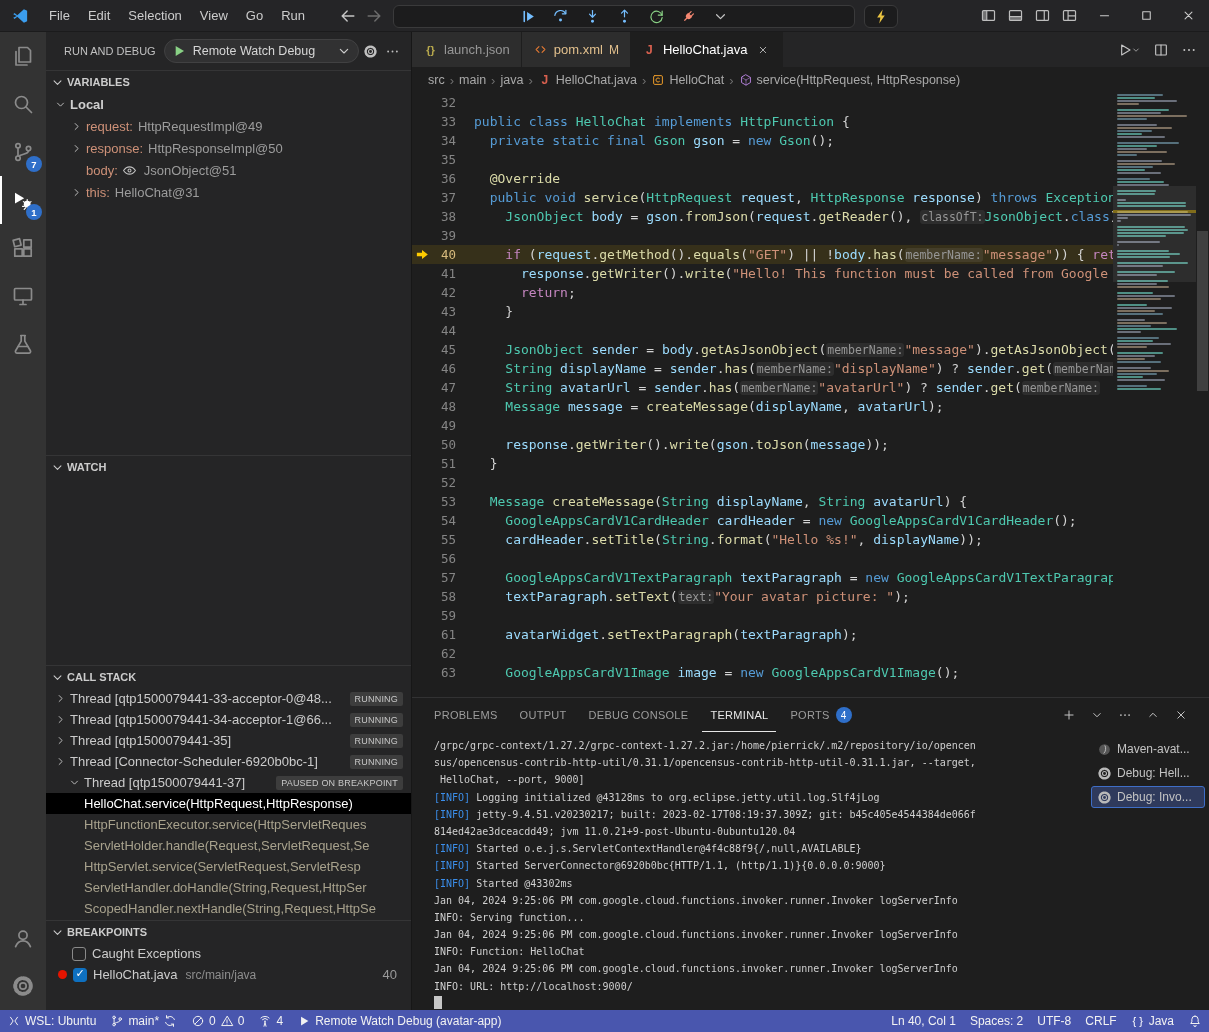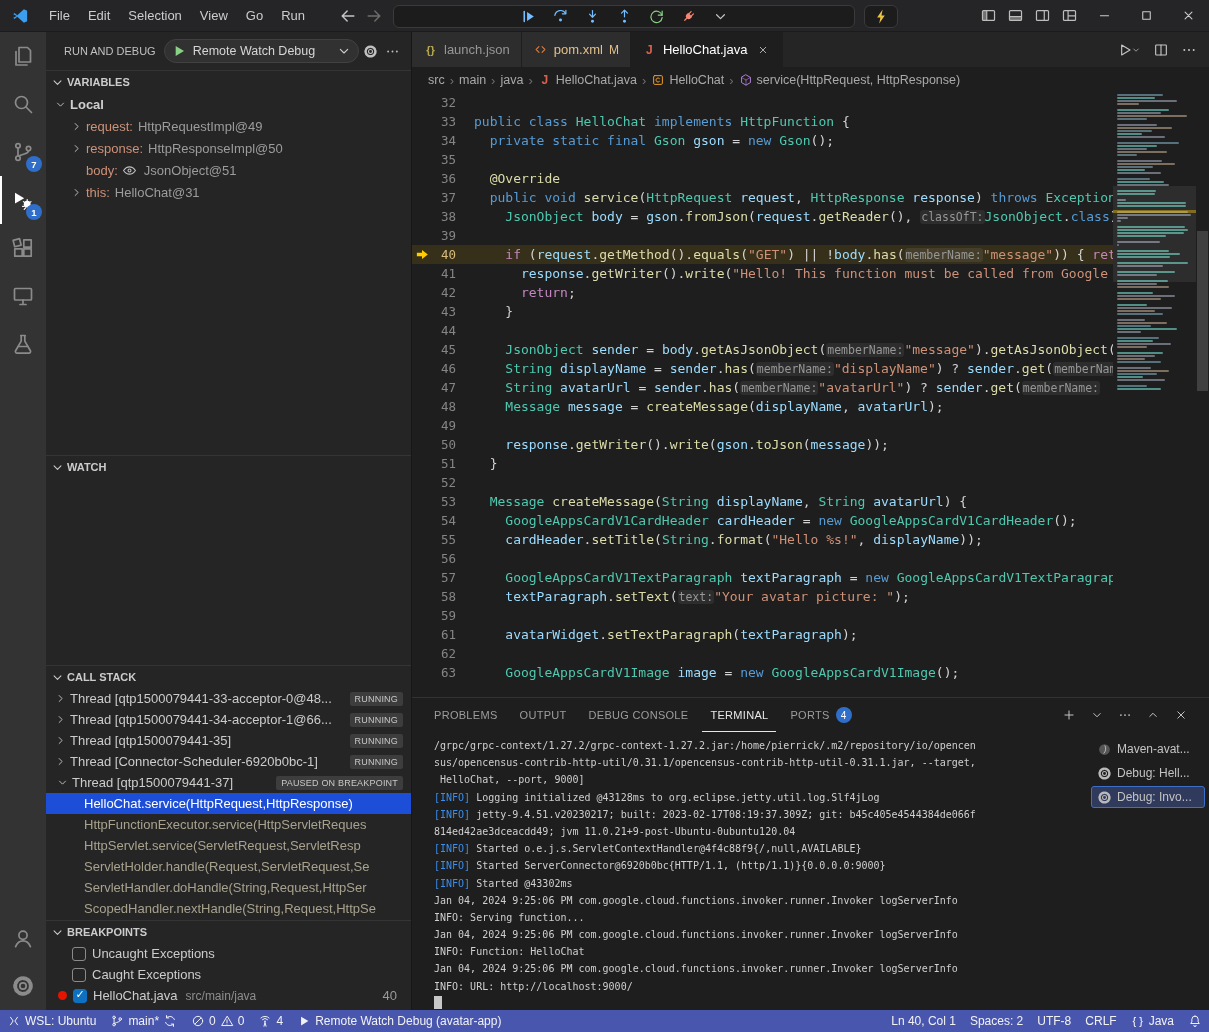--- a/index.html
+++ b/index.html
@@ -55,21 +55,21 @@
 .tw svg{width:13px;height:13px}
 .tw-sp{width:16px;flex:none;display:inline-block}
 .scope-lbl{font-weight:600;color:#cfcfcf;margin-left:2px}
 .var-name{color:#ce9178;margin-left:2px}
 .var-val{color:#9c9c9c;margin-left:5px}
 .lazy-eye{color:#c0c0c0;width:15px;height:15px;margin:0 2px 0 4px}
 .stack-row{height:21px;padding-right:8px}
 .cs-label{color:#cccccc;margin-left:2px;overflow:hidden}
 .cs-badge{margin-left:auto;flex:none;background:#3d3d3d;color:#c8c8c8;font-size:9px;padding:2px 5px;border-radius:2px;letter-spacing:.2px}
 .frame{padding-left:38px;color:#a8a28d}
-.frame.selected{background:#1d4ed8;color:#fff}
+.frame.selected{background:#000000;color:#fff}
 .bp-row{height:21px;display:flex;align-items:center;gap:6px;padding:0 8px 0 26px;overflow:hidden;white-space:nowrap;cursor:pointer}
 .bp-row.src{padding-left:12px}
 .bp-dot{width:9px;height:9px;border-radius:50%;background:#e51400;flex:none}
 .cb{width:14px;height:14px;border:1px solid #8a8a8a;border-radius:3px;flex:none;position:relative;background:transparent}
 .cb.checked{background:#0e70c0;border-color:#0e70c0}
 .cb.checked::after{content:"✓";position:absolute;left:1.5px;top:-1.5px;color:#fff;font-size:11px}
 .bp-label{color:#cccccc}
 .bp-path{color:#8e8e8e;font-size:12px;margin-left:2px}
 .bp-line{margin-left:auto;color:#9a9a9a;padding-right:6px}
 
@@ -512,64 +512,60 @@
             </div>
             <div class="row stack-row" style="padding-left: 6px;">
               <span class="ic tw">
                 <svg viewBox="0 0 24 24" fill="none" stroke="currentColor" stroke-width="1.7" stroke-linecap="round" stroke-linejoin="round">
                   <path d="M9.5 6.5L15 12l-5.5 5.5"></path>
                 </svg>
               </span>
               <span class="cs-label">Thread [Connector-Scheduler-6920b0bc-1]</span>
               <span class="cs-badge">RUNNING</span>
             </div>
-            <div class="row stack-row" style="padding-left: 8px;">
+            <div class="row stack-row" style="padding-left: 20px;">
               <span class="ic tw">
                 <svg viewBox="0 0 24 24" fill="none" stroke="currentColor" stroke-width="1.7" stroke-linecap="round" stroke-linejoin="round">
                   <path d="M6.5 9.5l5.5 5.5 5.5-5.5"></path>
                 </svg>
               </span>
               <span class="cs-label">Thread [qtp1500079441-37]</span>
               <span class="cs-badge">PAUSED ON BREAKPOINT</span>
             </div>
             <div class="row stack-row frame selected">
               <span>HelloChat.service(HttpRequest,HttpResponse)</span>
             </div>
             <div class="row stack-row frame">
               <span>HttpFunctionExecutor.service(HttpServletReques</span>
             </div>
             <div class="row stack-row frame">
+              <span>ServletHolder.handle(Request,ServletRequest,Se</span>
+            </div>
+            <div class="row stack-row frame">
               <span>HttpServlet.service(ServletRequest,ServletResp</span>
-            </div>
-            <div class="row stack-row frame">
-              <span>ServletHolder.handle(Request,ServletRequest,Se</span>
             </div>
             <div class="row stack-row frame">
               <span>ServletHandler.doHandle(String,Request,HttpSer</span>
             </div>
             <div class="row stack-row frame">
               <span>ScopedHandler.nextHandle(String,Request,HttpSe</span>
             </div>
           </div>
       </section>
 
       <section class="pane pane-bp">
         <div class="pane-header">
           <span class="ic ph-chev">
               <svg viewBox="0 0 24 24" fill="none" stroke="currentColor" stroke-width="1.7" stroke-linecap="round" stroke-linejoin="round">
                 <path d="M6.5 9.5l5.5 5.5 5.5-5.5"></path>
               </svg>
             </span>
           <span>BREAKPOINTS</span>
         </div>
         <div class="pane-body" id="bp-body">
-            <div class="bp-row">
-              <span class="cb"></span>
-              <span class="bp-label">Uncaught Exceptions</span>
-            </div>
             <div class="bp-row">
               <span class="cb"></span>
               <span class="bp-label">Caught Exceptions</span>
             </div>
             <div class="bp-row src">
               <span class="bp-dot"></span>
               <span class="cb checked"></span>
               <span class="bp-label">HelloChat.java</span>
               <span class="bp-path">src/main/java</span>
               <span class="bp-line">40</span>

